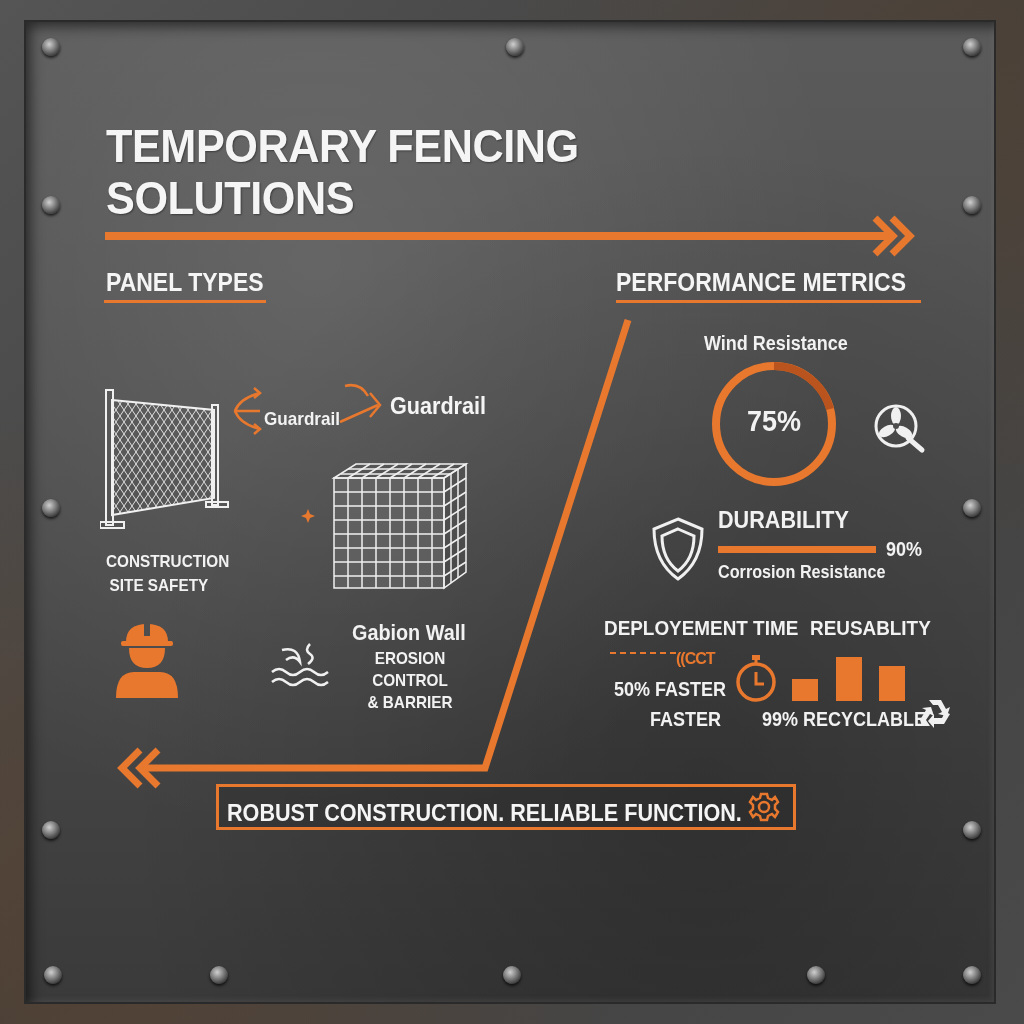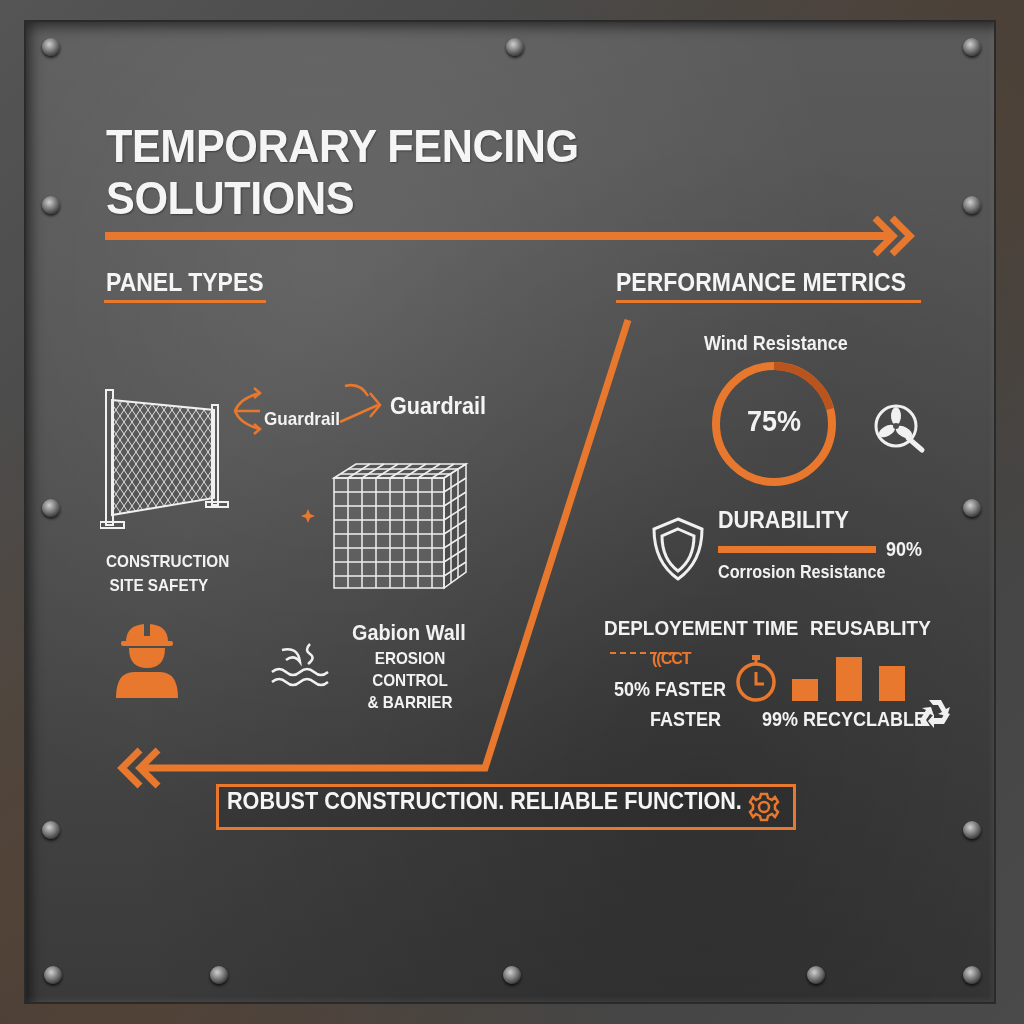--- a/index.html
+++ b/index.html
@@ -33,21 +33,21 @@
   }
   .orange { color: #e8782e; }
   .section-head {
     font-size: 25px; font-weight: bold; color: #f5f5f5; transform: scaleX(0.92); transform-origin: left;
   }
   .underline { background: #e8782e; height: 3px; }
   .small-cap { font-size: 17px; font-weight: bold; line-height: 24px; transform: scaleX(0.9); transform-origin: left; }
   .tagline-box {
     left: 216px; top: 784px; width: 580px; height: 46px;
     border: 3px solid #e8782e; background: rgba(40,40,40,0.35);
-    display: flex; align-items: flex-start; padding-left: 8px;
+    display: flex; align-items: flex-end; padding-left: 8px;
   }
   .tagline-text { font-size: 24px; font-weight: bold; color: #f5f5f5; transform: scaleX(0.9); transform-origin: left; white-space: nowrap; }
   svg { display: block; }
 </style>
 </head>
 <body>
 
 <div class="frame"></div>
 <div class="plate"></div>
 
@@ -175,21 +175,21 @@
   <path d="M28 3 L52 13 Q52 46 28 63 Q4 46 4 13 Z" fill="none" stroke="#f0f0f0" stroke-width="3"></path>
   <path d="M28 13 L44 20 Q44 43 28 55 Q12 43 12 20 Z" fill="none" stroke="#f0f0f0" stroke-width="3"></path>
 </svg>
 <div class="abs" style="left:718px;top:506px;font-size:24px;font-weight:bold;transform:scaleX(0.9);transform-origin:left">DURABILITY</div>
 <div class="abs" style="left:718px;top:546px;width:158px;height:7px;background:#e8782e"></div>
 <div class="abs" style="left:886px;top:538px;font-size:20px;font-weight:bold;transform:scaleX(0.9);transform-origin:left">90%</div>
 <div class="abs" style="left:718px;top:562px;font-size:18px;font-weight:bold;transform:scaleX(0.9);transform-origin:left">Corrosion Resistance</div>
 
 <div class="abs" style="left:604px;top:616px;font-size:21px;font-weight:bold;transform:scaleX(0.9);transform-origin:left;white-space:nowrap">DEPLOYEMENT TIME</div>
 <div class="abs" style="left:610px;top:652px;width:66px;height:0;border-top:2px dashed #e8782e"></div>
-<div class="abs orange" style="left:652px;top:650px;font-size:16px;font-weight:bold;color:#e8782e;letter-spacing:-1px">((<span>CCT</span></div>
+<div class="abs orange" style="left:676px;top:650px;font-size:16px;font-weight:bold;color:#e8782e;letter-spacing:-1px">((<span>CCT</span></div>
 <div class="abs" style="left:614px;top:678px;font-size:20px;font-weight:bold;transform:scaleX(0.9);transform-origin:left;white-space:nowrap">50% FASTER</div>
 <div class="abs" style="left:650px;top:708px;font-size:20px;font-weight:bold;transform:scaleX(0.9);transform-origin:left">FASTER</div>
 <svg class="abs" style="left:734px;top:652px" width="46" height="52">
   <circle cx="22" cy="30" r="18" fill="none" stroke="#e8782e" stroke-width="3.5"></circle>
   <rect x="18" y="3" width="8" height="5" fill="#e8782e"></rect>
   <line x1="22" y1="8" x2="22" y2="12" stroke="#e8782e" stroke-width="3"></line>
   <polyline points="22,20 22,32 30,32" fill="none" stroke="#e8782e" stroke-width="3"></polyline>
 </svg>
 
 <div class="abs" style="left:810px;top:616px;font-size:21px;font-weight:bold;transform:scaleX(0.9);transform-origin:left">REUSABLITY</div>

